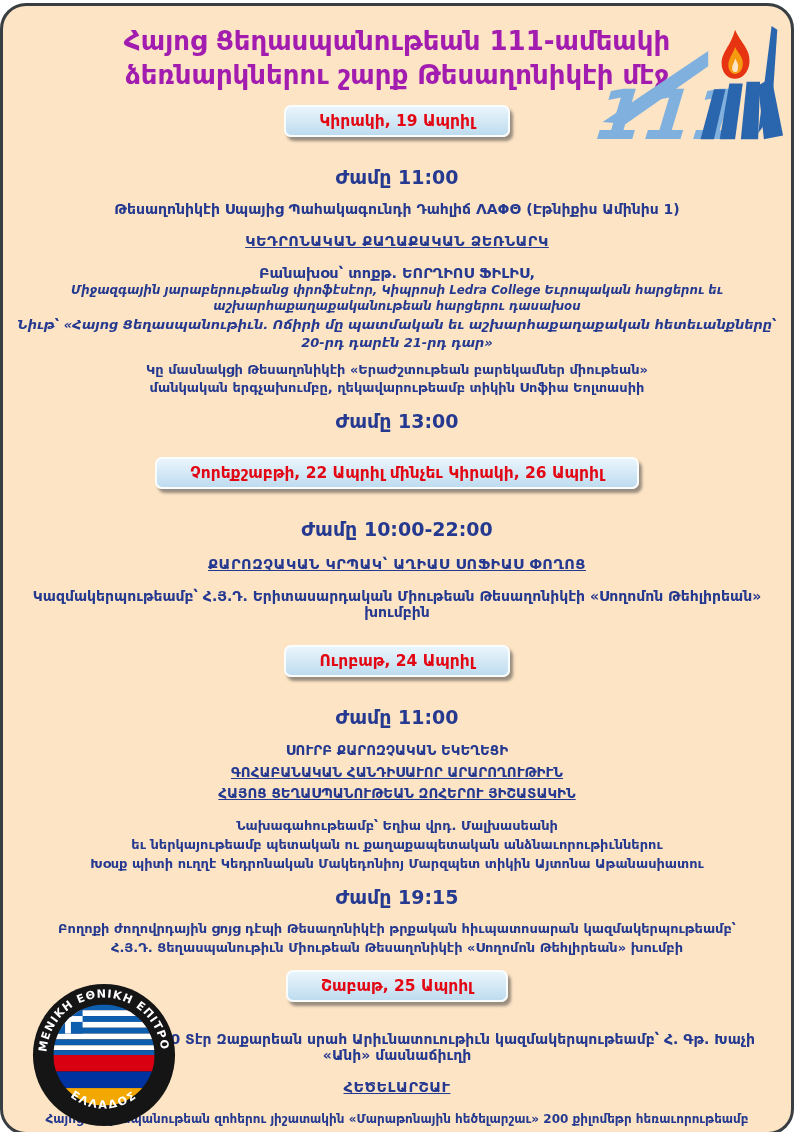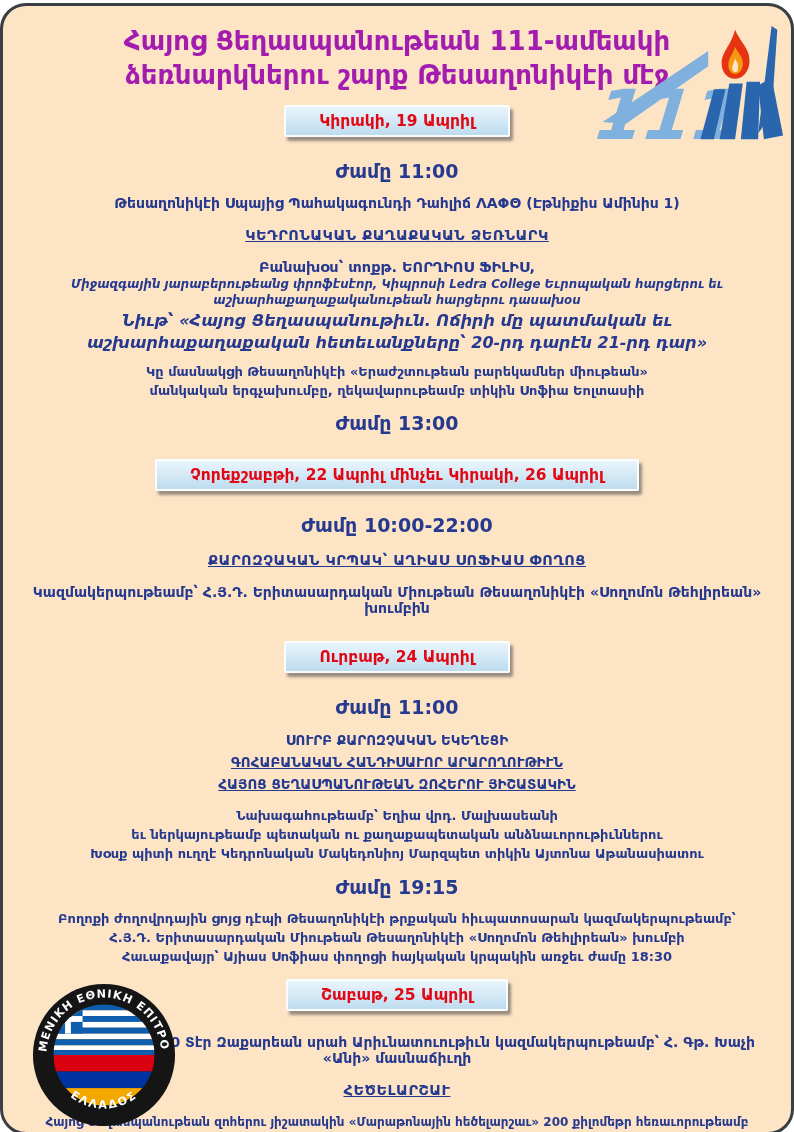--- a/index.html
+++ b/index.html
@@ -13,37 +13,37 @@
     overflow:hidden;
     font-family:"DejaVu Sans", sans-serif;
     font-weight:bold;
     color:#24398f;
     text-align:center;
   }
   .title { font-size:26px; line-height:1.32; color:#a21caf; margin:0 70px; }
   .title-wrap { margin-top:18px; }
   .date-box {
     display:inline-block;
-    margin:12px auto 10px auto;
+    margin:12px auto 16px auto;
     padding:5px 33px;
     background:linear-gradient(#eaf5fc,#bedcef);
     border:2px solid #fafdfe;
-    border-radius:2px;
+    border-radius:7px;
     box-shadow:3px 4px 3px rgba(70,70,70,.55);
     color:#e30613;
     font-size:15.5px;
   }
   .time  { font-size:19px; margin:13px 10px; }
   .line  { font-size:14px;   margin:13px 14px; }
   .tight { font-size:13px;   margin:2px 14px; line-height:1.3; }
   .hdr   { font-size:14.5px; margin:16px 10px; text-decoration:underline; letter-spacing:.5px; }
   .caps-u{ text-decoration:underline; }
   .speaker { font-size:14.5px; margin:14px 10px 2px 10px; }
   .bio   { font-size:11.8px; font-style:italic; margin:2px 4px; line-height:1.35; }
-  .topic { font-size:16px; font-style:italic; margin:2px 6px 10px 6px; line-height:1.35; }
+  .topic { font-size:13px; font-style:italic; margin:2px 6px 10px 6px; line-height:1.35; }
   .ride  { font-size:12px; margin:2px 8px; line-height:1.38; }
   .caps  { font-size:13.5px; margin:2px 10px; line-height:1.45; }
   .logo-111 { position:absolute; top:16px; right:6px; width:192px; height:150px; }
   .badge { position:absolute; left:28px; bottom:4px; width:146px; height:146px; }
 </style>
 </head>
 <body>
 
 <div class="poster">
 
@@ -89,22 +89,21 @@
   <div><span class="date-box">Ուրբաթ, 24 Ապրիլ</span></div>
   <div class="time">Ժամը 11:00</div>
   <div class="caps">ՍՈՒՐԲ ՔԱՐՈԶՉԱԿԱՆ ԵԿԵՂԵՑԻ</div>
   <div class="caps caps-u">ԳՈՀԱԲԱՆԱԿԱՆ ՀԱՆԴԻՍԱՒՈՐ ԱՐԱՐՈՂՈՒԹԻՒՆ</div>
   <div class="caps caps-u">ՀԱՅՈՑ ՑԵՂԱՍՊԱՆՈՒԹԵԱՆ ԶՈՀԵՐՈՒ ՅԻՇԱՏԱԿԻՆ</div>
   <div class="tight" style="margin-top:14px">Նախագահութեամբ՝ Եղիա վրդ. Մալխասեանի</div>
   <div class="tight">եւ ներկայութեամբ պետական ու քաղաքապետական անձնաւորութիւններու</div>
   <div class="tight">Խօսք պիտի ուղղէ Կեդրոնական Մակեդոնիոյ Մարզպետ տիկին Այտոնա Աթանասիատու</div>
   <div class="time">Ժամը 19:15</div>
   <div class="tight">Բողոքի ժողովրդային ցոյց դէպի Թեսաղոնիկէի թրքական հիւպատոսարան կազմակերպութեամբ՝</div>
-  <div class="tight">Հ.Յ.Դ. Երիտասարդական Միութեան Թեսաղոնիկէի «Սողոմոն Թեհլիրեան» խումբի</div>
-  <div class="tight">Հաւաքավայր՝ Այիաս Սոֆիաս փողոցի հայկական կրպակին առջեւ ժամը 18:30</div>
+  <div class="tight">Հ.Յ.Դ. Ցեղասպանութիւն Միութեան Թեսաղոնիկէի «Սողոմոն Թեհլիրեան» խումբի</div>
 
   <div><span class="date-box">Շաբաթ, 25 Ապրիլ</span></div>
   <div class="line">Ժամը 09:30-13:30 Տէր Զաքարեան սրահ Արիւնատուութիւն կազմակերպութեամբ՝ Հ. Գթ. Խաչի «Անի» մասնաճիւղի</div>
   <div class="hdr">ՀԵԾԵԼԱՐՇԱՒ</div>
   <div class="ride">Հայոց Ցեղասպանութեան զոհերու յիշատակին «Մարաթոնային հեծելարշաւ» 200 քիլոմեթր հեռաւորութեամբ</div>
   <div class="ride">BREVET անունով Յիշատակի ճանապարհ: Հայաստան եւ Պոնտոս</div>
   <div class="ride">Կազմակերպութեամբ Հ.Մ.Ը.Մ.-ի Թեսաղոնիկէի մասնաճիւղին</div>
 
   <svg class="badge" viewBox="0 0 150 150" aria-hidden="true">
     <circle cx="75" cy="75" r="73" fill="#151515"></circle>

